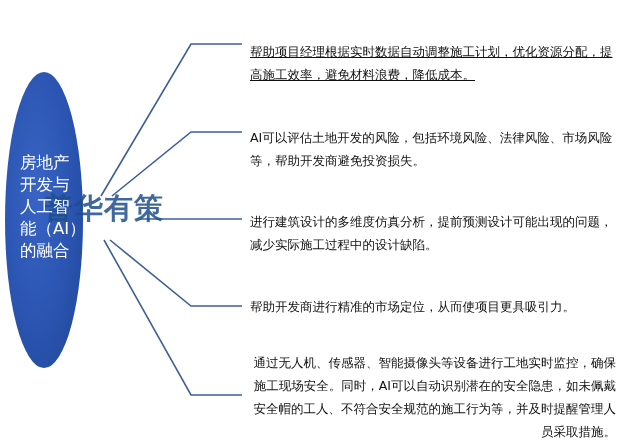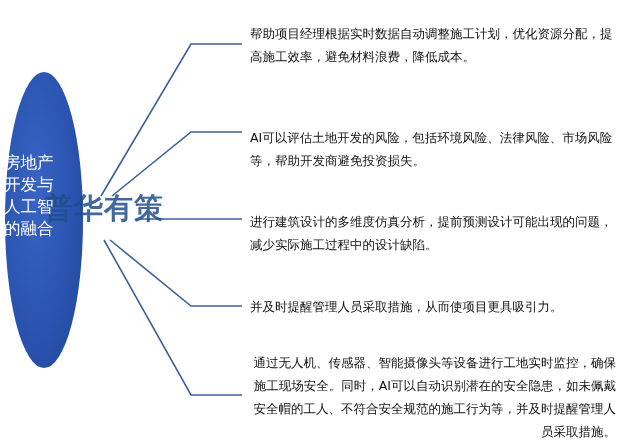--- a/index.html
+++ b/index.html
@@ -1,21 +1,21 @@
 <!DOCTYPE html>
 <html><head>
 <meta charset="utf-8">
 <style>
   html, body { margin:0; padding:0; background:#ffffff; }
   body { width:622px; height:448px; position:relative; overflow:hidden;
          font-family:"DejaVu Sans", sans-serif; }
   svg.lines { position:absolute; left:0; top:0; }
   .ellipse { position:absolute; left:5px; top:72px; width:78px; height:296px; border-radius:50%;
              background: radial-gradient(ellipse at 40% 40%, #3a64c4 0%, #2a54b0 55%, #1f4596 100%); }
-  .center-text { position:absolute; left:4px; top:152px; width:70px; color:#ffffff;
+  .center-text { position:absolute; left:20px; top:152px; width:70px; color:#ffffff;
                  font-size:16.5px; line-height:22px; letter-spacing:0px; }
   .center-text span { display:block; white-space:nowrap; }
   .watermark { position:absolute; left:44px; top:192px; color:#1f4e8c; opacity:0.85; }
   .watermark .cn { font-size:29px; font-weight:bold; letter-spacing:1px; line-height:32px; }
   .watermark .en { font-size:15px; font-weight:bold; letter-spacing:0.5px; margin-left:0px; line-height:18px; }
   .desc { position:absolute; left:250px; width:366px; font-size:12.5px; line-height:23px; color:#111111; }
 </style>
 </head>
 <body>
 
@@ -32,20 +32,21 @@
 <div class="ellipse"></div>
 
 <div class="watermark">
   <div class="cn">普华有策</div>
 </div>
 
 <div class="center-text">
   <span>房地产</span>
   <span>开发与</span>
   <span>人工智</span>
+  <span>能（AI）</span>
   <span>的融合</span>
 </div>
 
-<div class="desc" style="top:22px;">帮助项目经理根据实时数据自动调整施工计划，优化资源分配，提高施工效率，避免材料浪费，降低成本。</div>
+<div class="desc" style="top:40px;text-decoration:underline;">帮助项目经理根据实时数据自动调整施工计划，优化资源分配，提高施工效率，避免材料浪费，降低成本。</div>
 <div class="desc" style="top:110px;margin-top:16px;">AI可以评估土地开发的风险，包括环境风险、法律风险、市场风险等，帮助开发商避免投资损失。</div>
 <div class="desc" style="top:210px;">进行建筑设计的多维度仿真分析，提前预测设计可能出现的问题，减少实际施工过程中的设计缺陷。</div>
-<div class="desc" style="top:295px;">并及时提醒管理人员采取措施，从而使项目更具吸引力。</div>
+<div class="desc" style="top:295px;">帮助开发商进行精准的市场定位，从而使项目更具吸引力。</div>
 <div class="desc" style="top:351px;text-align:right;">通过无人机、传感器、智能摄像头等设备进行工地实时监控，确保施工现场安全。同时，AI可以自动识别潜在的安全隐患，如未佩戴安全帽的工人、不符合安全规范的施工行为等，并及时提醒管理人员采取措施。</div>
 
 </body></html>

